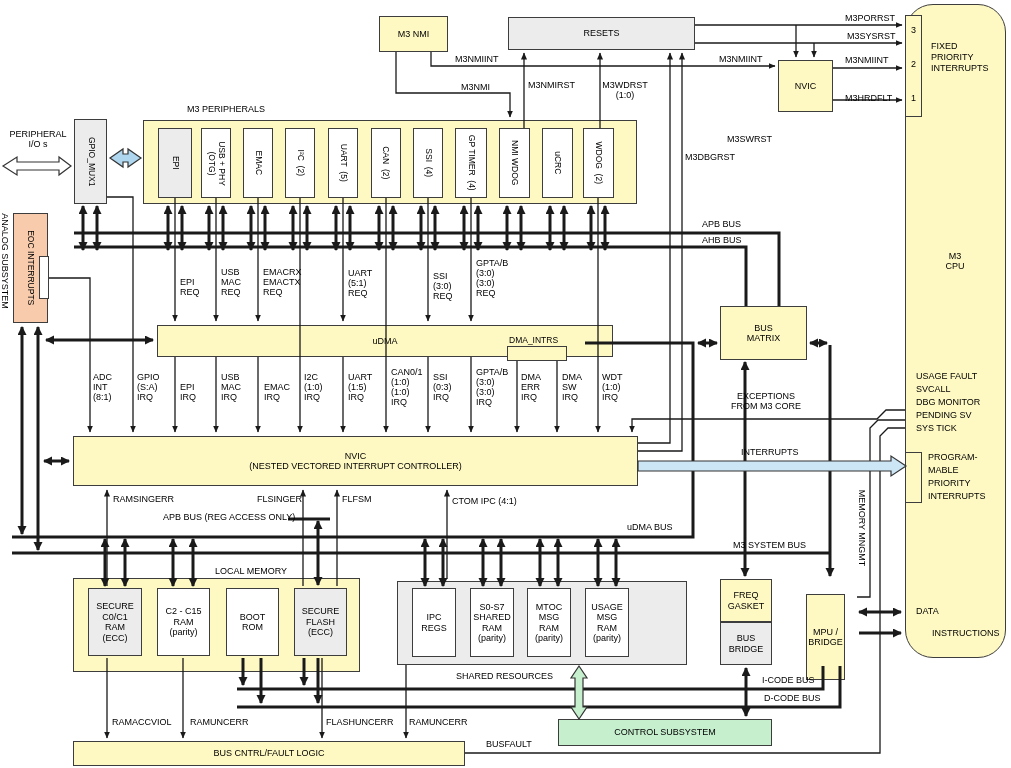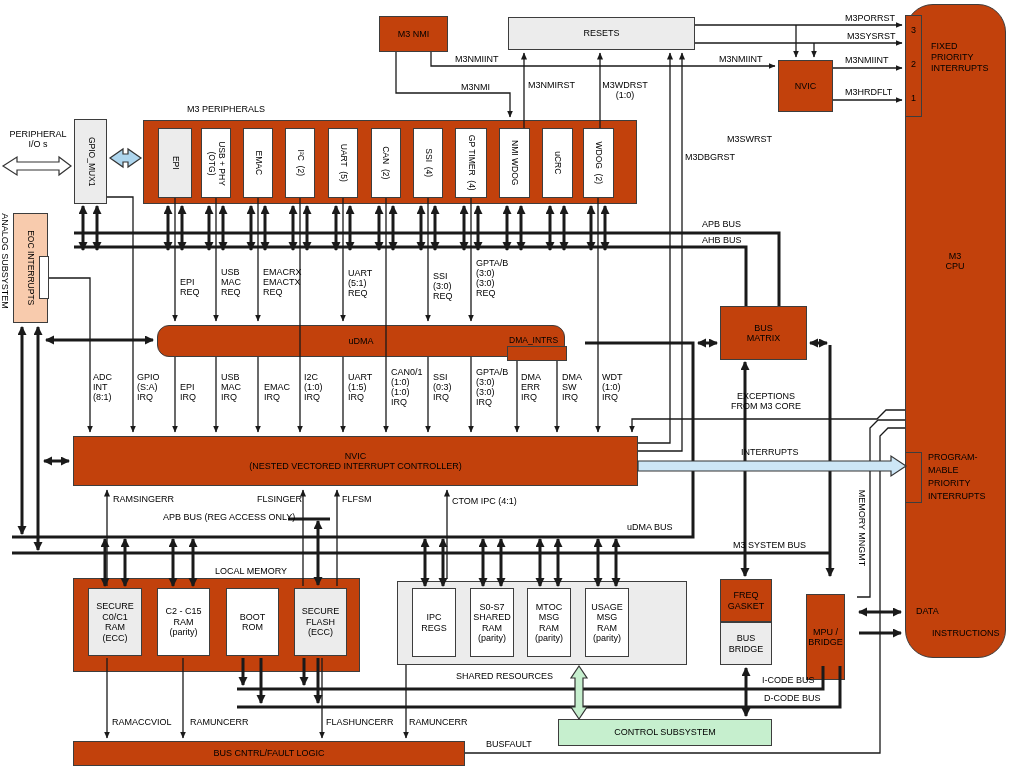--- a/index.html
+++ b/index.html
@@ -1,20 +1,20 @@
 <!DOCTYPE html>
 <html><head>
 <meta charset="utf-8">
 <style>
   html,body{margin:0;padding:0;background:#fff;}
   #stage{position:relative;width:1011px;height:768px;background:#fff;
          font-family:"Liberation Sans",sans-serif;color:#000;overflow:hidden;}
   .box{position:absolute;border:1.4px solid #3d3d3d;box-sizing:border-box;
        display:flex;align-items:center;justify-content:center;background:#fff;}
-  .blue{background:#c2410c;}
+  .blue{background:#fef9c3;}
   .gray{background:#ececec;}
   .white{background:#ffffff;}
   .peach{background:#f8cbad;}
   .green{background:#c6efce;}
   .lbl{position:absolute;font-size:9px;line-height:10px;white-space:pre-line;z-index:60;}
   .lbl-in{white-space:pre-line;text-align:center;font-size:9px;line-height:10.5px;}
   .vr{display:inline-block;transform:rotate(90deg);white-space:pre;
       text-align:center;font-size:8.5px;line-height:9.5px;}
   .rot90{transform:rotate(90deg);text-align:center;}
   .ctr{text-align:center;}
@@ -30,20 +30,25 @@
   <div class="box blue" style="left:905px;top:15px;width:17px;height:102px;"></div>
   <div class="box blue" style="left:905px;top:452px;width:17px;height:51px;"></div>
   <div class="lbl ctr" style="left:905px;top:25px;width:17px;">3</div>
   <div class="lbl ctr" style="left:905px;top:59px;width:17px;">2</div>
   <div class="lbl ctr" style="left:905px;top:93px;width:17px;">1</div>
   <div class="lbl" style="left:931px;top:41px;line-height:11px;">FIXED
 PRIORITY
 INTERRUPTS</div>
   <div class="lbl ctr" style="left:940px;top:251px;width:30px;">M3
 CPU</div>
+  <div class="lbl lh13" style="left:916px;top:370px;">USAGE FAULT
+SVCALL
+DBG MONITOR
+PENDING SV
+SYS TICK</div>
   <div class="lbl lh13" style="left:928px;top:451px;">PROGRAM-
 MABLE
 PRIORITY
 INTERRUPTS</div>
   <div class="lbl" style="left:916px;top:606px;">DATA</div>
   <div class="lbl" style="left:916px;top:628px;padding-left:16px;">INSTRUCTIONS</div>
 
   <div class="box blue" style="left:379px;top:16px;width:69px;height:36px;">
     <span class="lbl-in">M3 NMI</span>
     </div>
@@ -95,21 +100,21 @@
   <div class="box white" style="left:499px;top:128px;width:31px;height:70px;">
       <span class="vr">NMI WDOG</span>
     </div>
   <div class="box white" style="left:542px;top:128px;width:31px;height:70px;">
       <span class="vr">uCRC</span>
     </div>
   <div class="box white" style="left:583px;top:128px;width:31px;height:70px;">
       <span class="vr">WDOG  (2)</span>
     </div>
 
-  <div class="box blue" style="left:157px;top:325px;width:408px;height:32px;border-radius:12px;">
+  <div class="box blue" style="left:157px;top:325px;width:456px;height:32px;border-radius:0;">
     <span class="lbl-in">uDMA</span>
     </div>
   <div class="box blue" style="left:507px;top:346px;width:60px;height:15px;"></div>
   <div class="lbl" style="left:509px;top:335px;font-size:8.5px;">DMA_INTRS</div>
   <div class="box blue" style="left:73px;top:436px;width:565px;height:50px;">
     <span class="lbl-in">NVIC
 (NESTED VECTORED INTERRUPT CONTROLLER)</span>
     </div>
   <div class="box blue" style="left:720px;top:306px;width:87px;height:54px;">
     <span class="lbl-in">BUS
@@ -179,21 +184,21 @@
   <div class="box green" style="left:558px;top:719px;width:214px;height:27px;">
       <span class="lbl-in">CONTROL SUBSYSTEM</span>
     </div>
   <div class="box blue" style="left:73px;top:741px;width:392px;height:25px;">
       <span class="lbl-in">BUS CNTRL/FAULT LOGIC</span>
     </div>
 
   <div class="lbl" style="left:845px;top:13px;">M3PORRST</div>
   <div class="lbl" style="left:847px;top:31px;">M3SYSRST</div>
   <div class="lbl" style="left:845px;top:55px;">M3NMIINT</div>
-  <div class="lbl" style="left:845px;top:87px;">M3HRDFLT</div>
+  <div class="lbl" style="left:845px;top:93px;">M3HRDFLT</div>
   <div class="lbl" style="left:455px;top:54px;">M3NMIINT</div>
   <div class="lbl" style="left:719px;top:54px;">M3NMIINT</div>
   <div class="lbl" style="left:461px;top:82px;">M3NMI</div>
   <div class="lbl" style="left:528px;top:80px;">M3NMIRST</div>
   <div class="lbl ctr" style="left:602px;top:80px;width:46px;">M3WDRST
 (1:0)</div>
   <div class="lbl" style="left:685px;top:134px;padding-left:42px;">M3SWRST</div>
   <div class="lbl" style="left:685px;top:152px;">M3DBGRST</div>
   <div class="lbl" style="left:702px;top:219px;">APB BUS</div>
   <div class="lbl" style="left:702px;top:235px;">AHB BUS</div>

